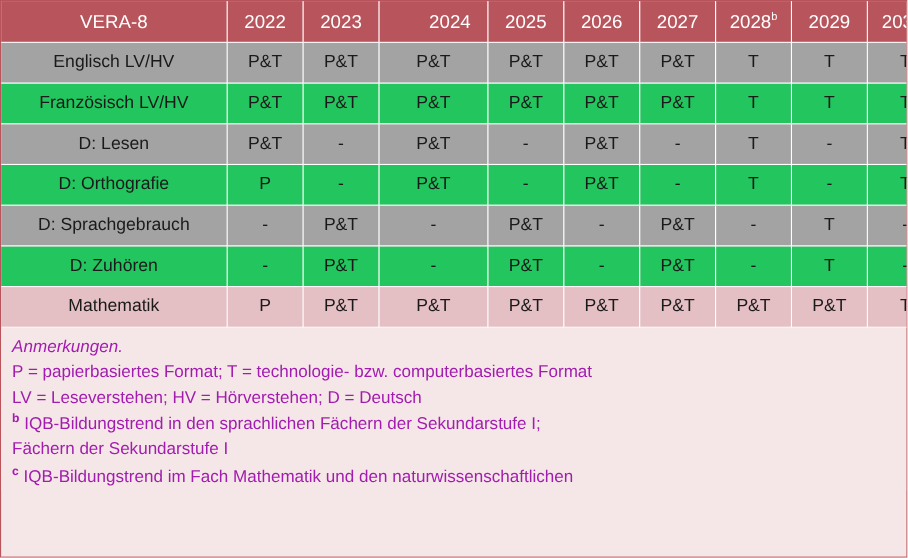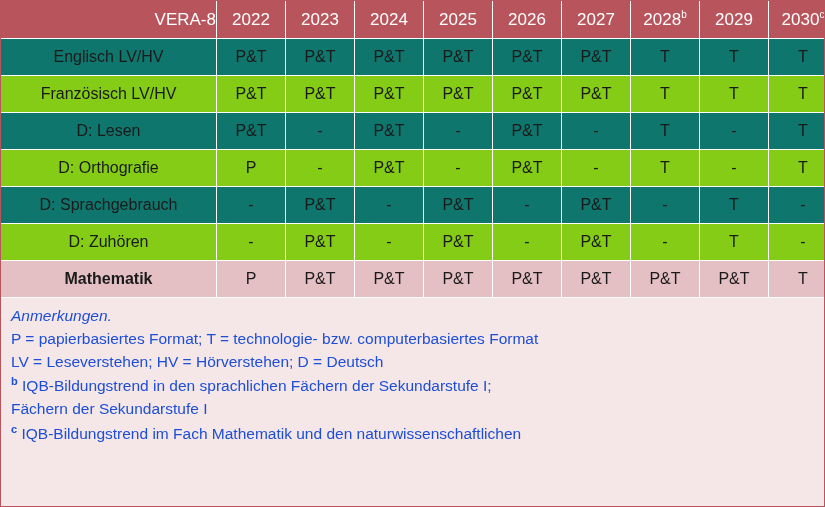--- a/index.html
+++ b/index.html
@@ -34,41 +34,40 @@
     height: 36px;
     color: #1a1a1a;
   }
   table.vera th.hdr {
     background: #b8555c;
     color: #ffffff;
     font-size: 17px;
     height: 37px;
   }
   table.vera th.hdr.first {
-    text-align: right;
-    padding-left: 10px;
+    text-align: center;
     margin-left: 32px;
   }
   .sup {
     font-size: 10px;
     vertical-align: super;
   }
   td.rowlabel {
     text-align: left;
     padding-left: 10px;
     font-size: 16px;
   }
-  tr.shade-a td { background: #0f766e; }
-  tr.shade-b td { background: #84cc16; }
+  tr.shade-a td { background: #a3a3a3; }
+  tr.shade-b td { background: #22c55e; }
   td.tcell { color: #b0333c; }
   .notes {
     padding: 7px 10px 0 10px;
     background: #f5e6e7;
     font-size: 15.5px;
-    color: #1d4ed8;
+    color: #a21caf;
     line-height: 1.47;
   }
   .notes .em {
     font-style: italic;
   }
   .notes .line {
     white-space: nowrap;
   }
   .notes .supn {
     font-size: 11px;
@@ -80,21 +79,21 @@
 <body>
 
 <div class="wrap">
 
   <table class="vera">
     <thead>
       <tr>
         <th class="hdr first" style="width:205px;"><span>VERA-8</span></th>
         <th class="hdr" style="width:68px;"><span>2022</span><span class="sup"></span></th>
         <th class="hdr" style="width:68px;"><span>2023</span><span class="sup"></span></th>
-        <th class="hdr" style="width:68px;"><span>2024</span><span class="sup"></span></th>
+        <th class="hdr" style="width:68px;padding-left:30px;"><span>2024</span><span class="sup"></span></th>
         <th class="hdr" style="width:68px;"><span>2025</span><span class="sup"></span></th>
         <th class="hdr" style="width:68px;"><span>2026</span><span class="sup"></span></th>
         <th class="hdr" style="width:68px;margin-top:48px;"><span>2027</span><span class="sup"></span></th>
         <th class="hdr" style="width:68px;margin-top:48px;"><span>2028</span><span class="sup">b</span></th>
         <th class="hdr" style="width:68px;"><span>2029</span><span class="sup"></span></th>
         <th class="hdr" style="width:68px;border-right:none;"><span>2030</span><span class="sup">c</span></th>
       </tr>
     </thead>
     <tbody>
       <tr class="shade-a">
@@ -163,21 +162,21 @@
         <td>P&amp;T</td>
         <td>-</td>
         <td>P&amp;T</td>
         <td>-</td>
         <td>P&amp;T</td>
         <td class="tcell">-</td>
         <td class="tcell">T</td>
         <td class="tcell" style="border-right:none;">-</td>
       </tr>
       <tr class="shade-b">
-        <td class="rowlabel" style="background:#e4bfc3;font-weight:bold;">Mathematik</td>
+        <td class="rowlabel" style="background:#e4bfc3;">Mathematik</td>
         <td style="background:#e4bfc3;">P</td>
         <td style="background:#e4bfc3;">P&amp;T</td>
         <td style="background:#e4bfc3;">P&amp;T</td>
         <td style="background:#e4bfc3;">P&amp;T</td>
         <td style="background:#e4bfc3;">P&amp;T</td>
         <td style="background:#e4bfc3;">P&amp;T</td>
         <td style="background:#e4bfc3;">P&amp;T</td>
         <td style="background:#e4bfc3;">P&amp;T</td>
         <td class="tcell" style="background:#e4bfc3;border-right:none;">T</td>
       </tr>

